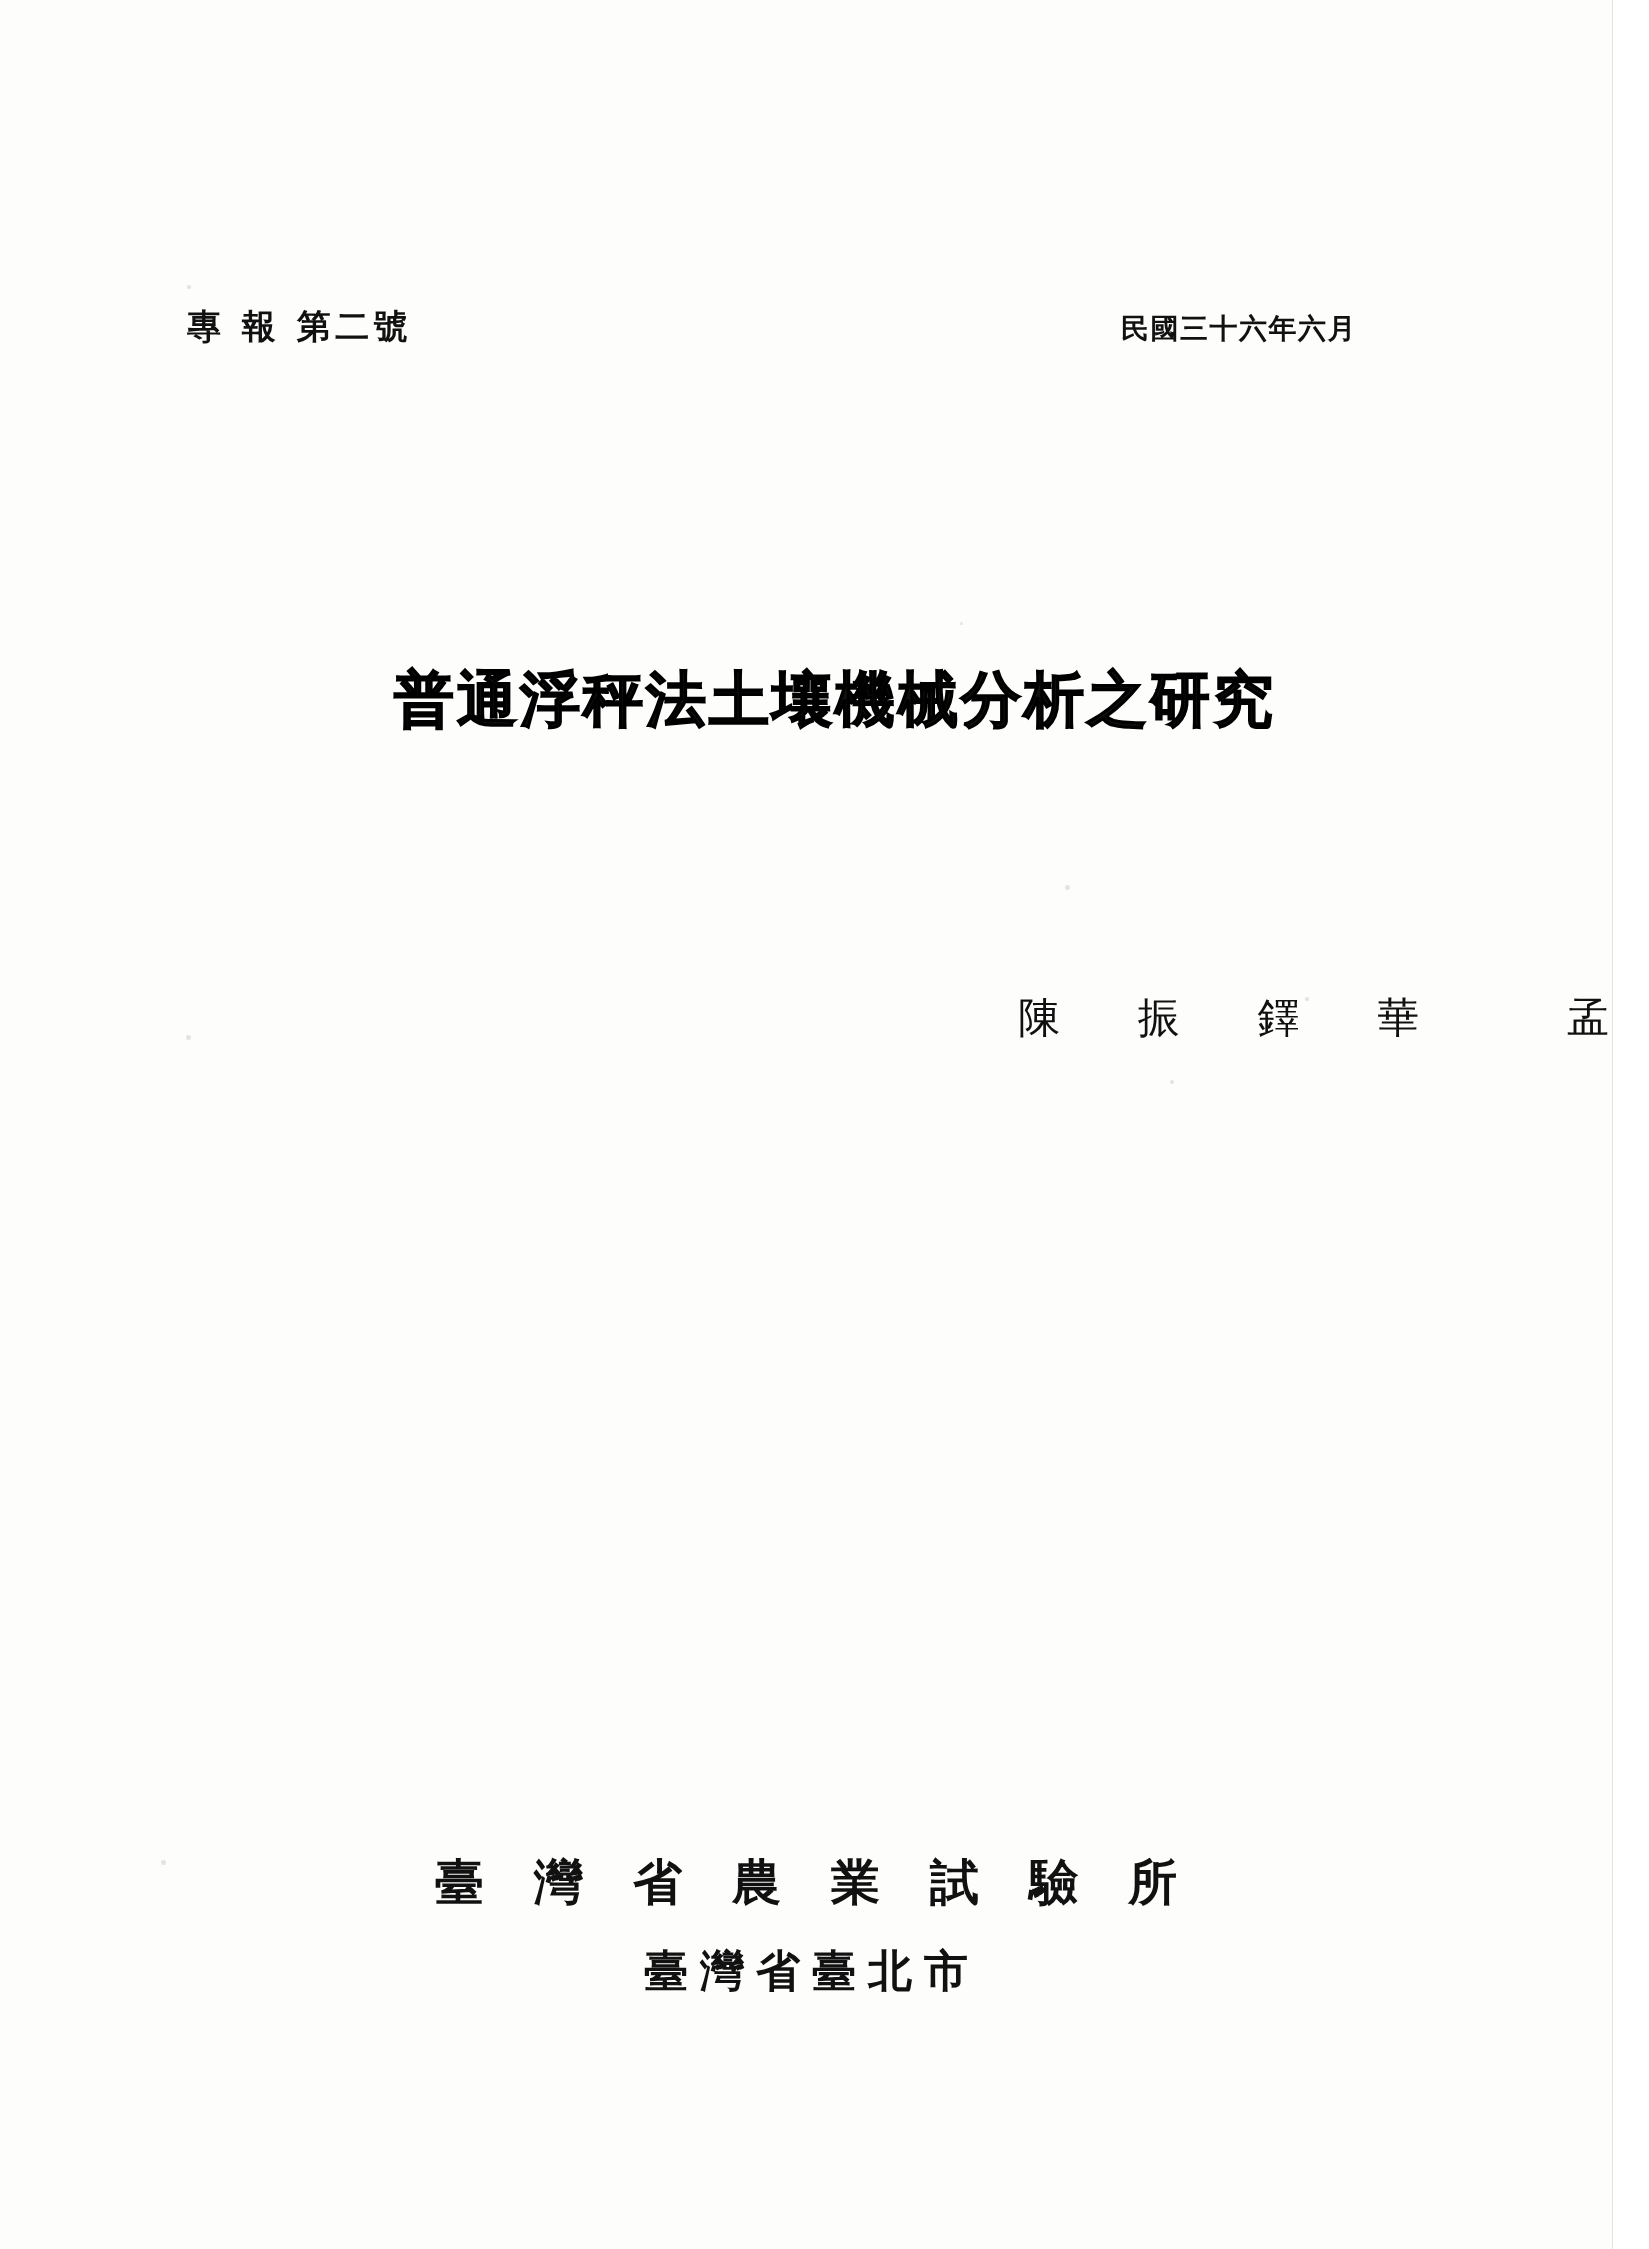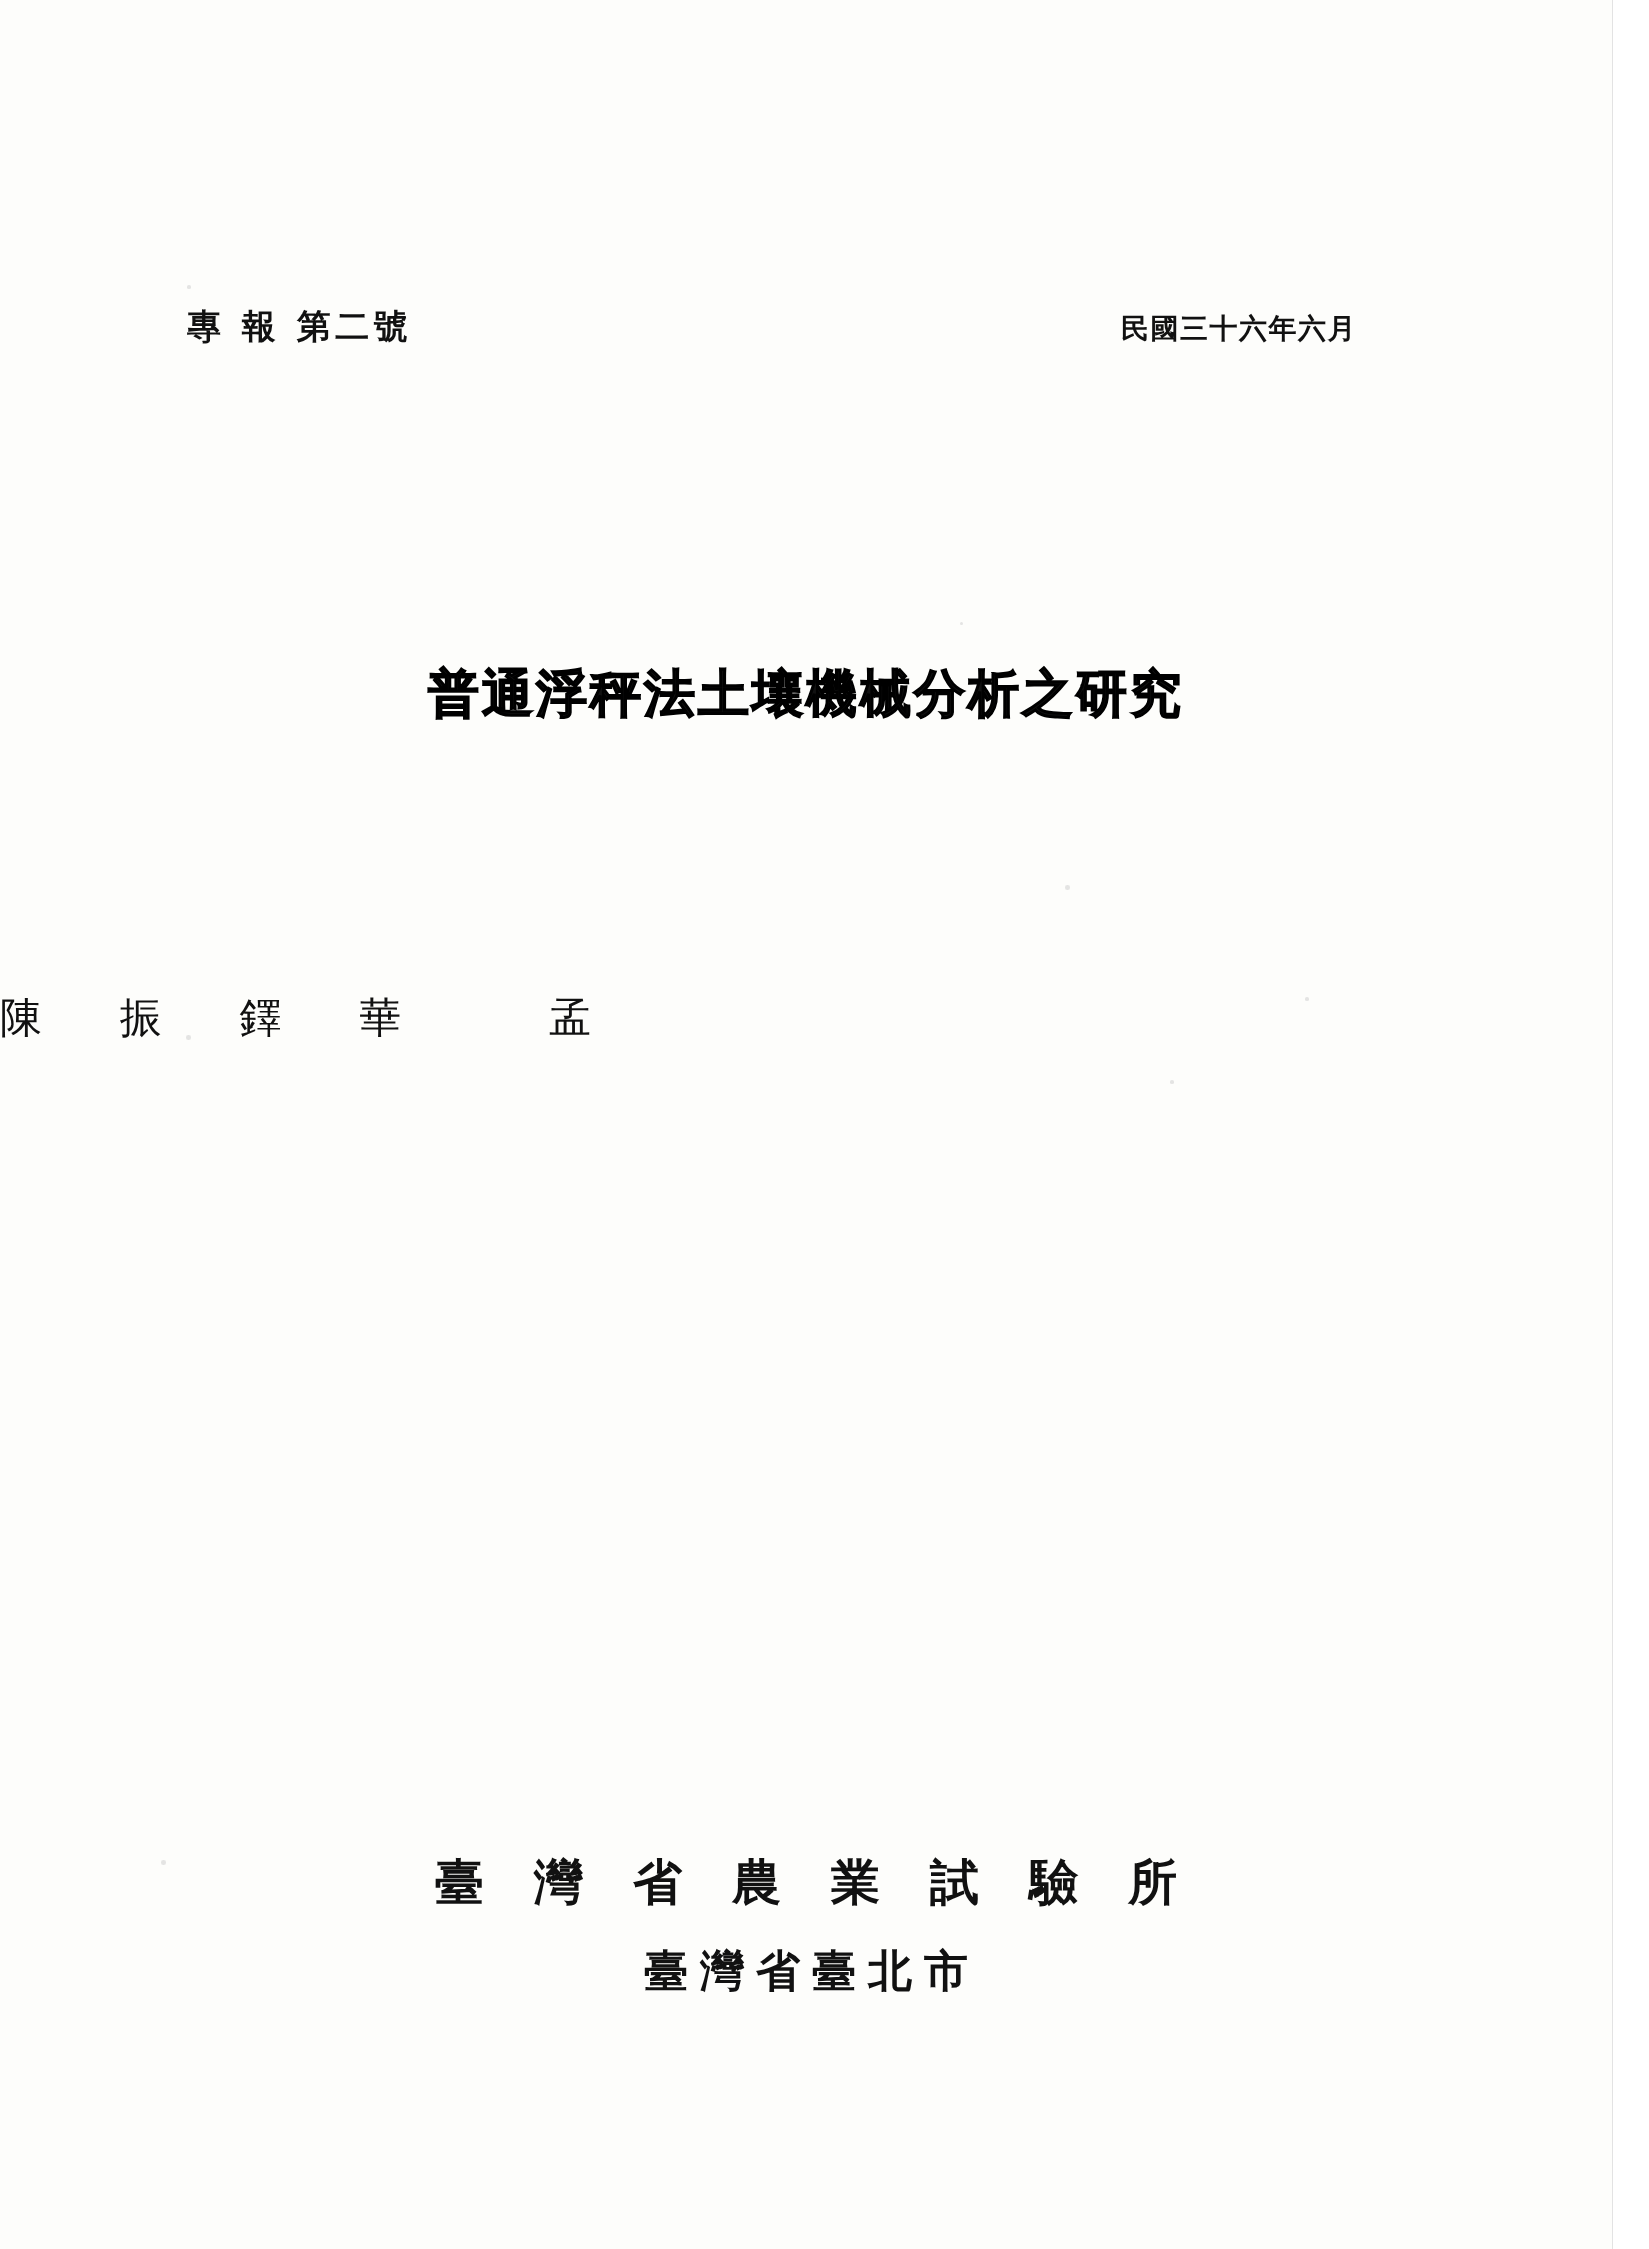--- a/index.html
+++ b/index.html
@@ -68,35 +68,36 @@
     white-space: nowrap;
   }
 
   
   .doc-title {
     position: absolute;
     left: 0;
     top: 660px;
     width: 1612px;
     text-align: center;
-    font-size: 51px;
+    font-size: 60px;
     font-weight: 900;
     letter-spacing: 3px;
     font-family: "DejaVu Sans", "Liberation Sans", sans-serif;
     -webkit-text-stroke: 1.5px #000;
     white-space: nowrap;
+    padding-left: 29px;
   }
 
   
   .authors {
     position: absolute;
     left: 0;
     top: 990px;
     width: 1612px;
-    text-align: left;
+    text-align: right;
     font-size: 42px;
     letter-spacing: 3px;
     white-space: nowrap;
   }
   .authors .au {
     display: inline-block;
   }
   .authors .gap-sm { display: inline-block; width: 42px; }
   .authors .gap-lg { display: inline-block; width: 112px; }
 

